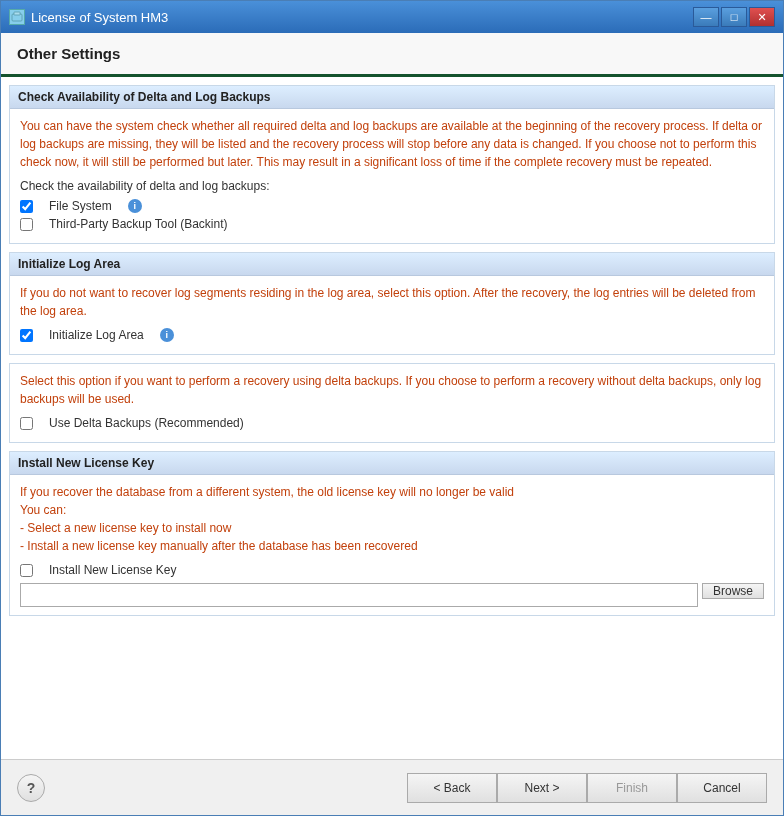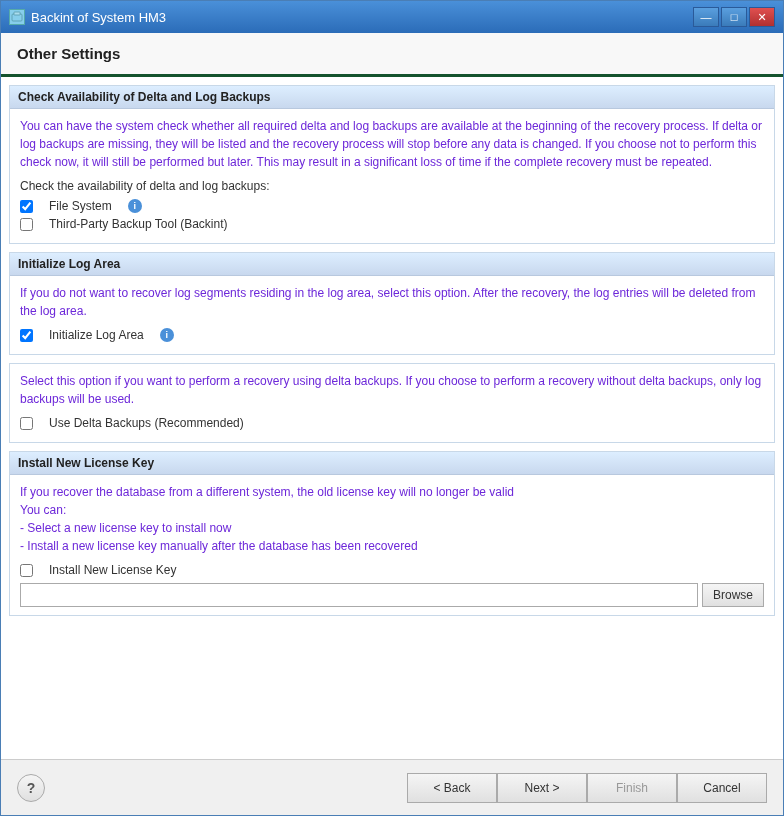--- a/index.html
+++ b/index.html
@@ -133,21 +133,21 @@
       font-size: 12px;
       color: #222;
     }
 
     .section-body {
       padding: 8px 10px;
     }
 
     .section-desc {
       font-size: 12px;
-      color: #6d28d9;
+      color: #c2410c;
       line-height: 1.5;
       margin-bottom: 8px;
     }
 
     .section-label {
       font-size: 12px;
       color: #333;
       margin-bottom: 6px;
       font-weight: normal;
     }
@@ -195,21 +195,21 @@
     .license-input {
       flex: 1;
       height: 24px;
       border: 1px solid #aaa;
       padding: 2px 4px;
       font-size: 12px;
       background: #fff;
     }
 
     .browse-btn {
-      height: 24px;
+      height: 16px;
       padding: 0 10px;
       border: 1px solid #aaa;
       background: linear-gradient(to bottom, #f5f5f5, #e0e0e0);
       font-size: 12px;
       cursor: pointer;
       color: #333;
     }
 
     
     .footer {
@@ -273,21 +273,21 @@
 <div class="window">
 
   <div class="title-bar">
     <div class="title-bar-left">
       <div class="title-bar-icon">
         <svg width="12" height="12" viewBox="0 0 12 12" fill="none">
           <rect x="1" y="3" width="10" height="7" rx="1" fill="#87ceeb" stroke="#5599aa" stroke-width="0.8"></rect>
           <rect x="3" y="1" width="6" height="3" rx="0.5" fill="#aaddee" stroke="#5599aa" stroke-width="0.8"></rect>
         </svg>
       </div>
-      <span class="title-bar-text">Backint of System HM3</span>
+      <span class="title-bar-text">License of System HM3</span>
     </div>
     <div class="title-bar-controls">
       <button class="title-btn">—</button>
       <button class="title-btn">□</button>
       <button class="title-btn close">✕</button>
     </div>
   </div>
 
   <div class="page-header">
     <div class="page-title">Other Settings</div>

